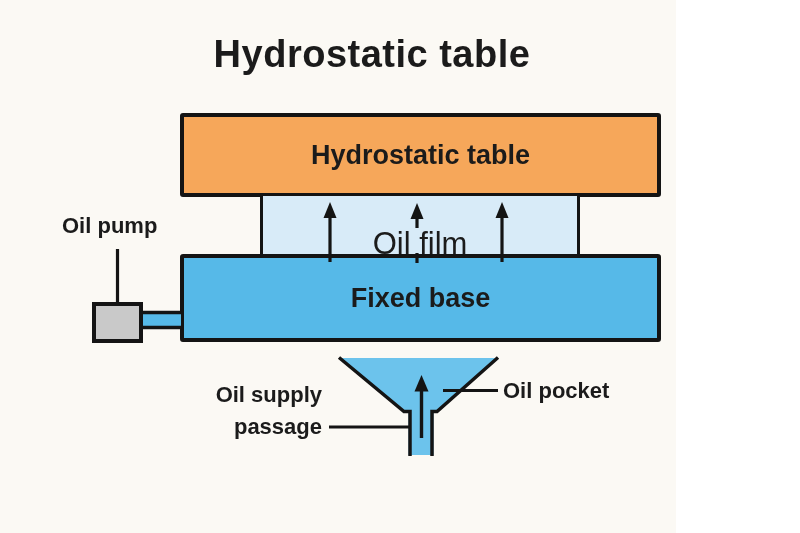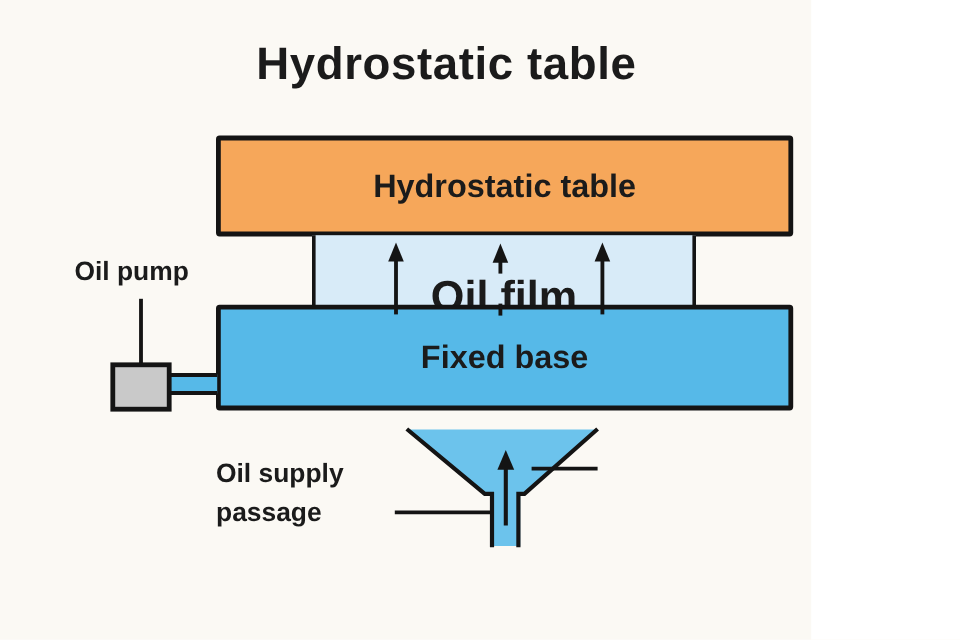--- a/index.html
+++ b/index.html
@@ -27,26 +27,26 @@
   .table-box { left:180px; top:113px; width:481px; height:84px; background:var(--table_fill); }
   .base-box  { left:180px; top:254px; width:481px; height:88px; background:var(--base_fill); }
   .film-box {
     position:absolute; left:260px; top:196px; width:320px; height:74px;
     background:var(--film_fill);
     border-left:3.5px solid var(--line); border-right:3.5px solid var(--line);
     box-sizing:border-box;
   }
   .film-label {
     position:absolute; left:50%; top:30px; transform:translateX(-50%);
-    font-size:36px; font-weight:700; white-space:nowrap; color:var(--text);
+    font-size:31px; font-weight:400; white-space:nowrap; color:var(--text);
   }
   .overlay { position:absolute; left:0; top:0; width:800px; height:533px; }
   .label { position:absolute; font-size:22px; font-weight:600; color:var(--text); white-space:nowrap; }
   .pump-label   { left:62px;  top:213px; }
-  .supply-label { left:180px; top:379px; width:142px; text-align:left; line-height:32px; }
+  .supply-label { left:180px; top:379px; width:142px; text-align:right; line-height:32px; }
   .pocket-label { left:503px; top:378px; }
 </style>
 </head>
 <body>
 
 <div class="canvas">
 
   <div class="title">Hydrostatic table</div>
 
   <div class="box table-box">
@@ -102,14 +102,15 @@
     <line x1="443" y1="390.5" x2="498" y2="390.5" style="stroke:var(--line)" stroke-width="3.2"></line>
   </svg>
 
   <div class="label pump-label">Oil pump</div>
 
   <div class="label supply-label">
     <div>Oil supply</div>
     <div>passage</div>
   </div>
 
+  <div class="label pocket-label">Oil pocket</div>
 
 </div>
 
 </body></html>

